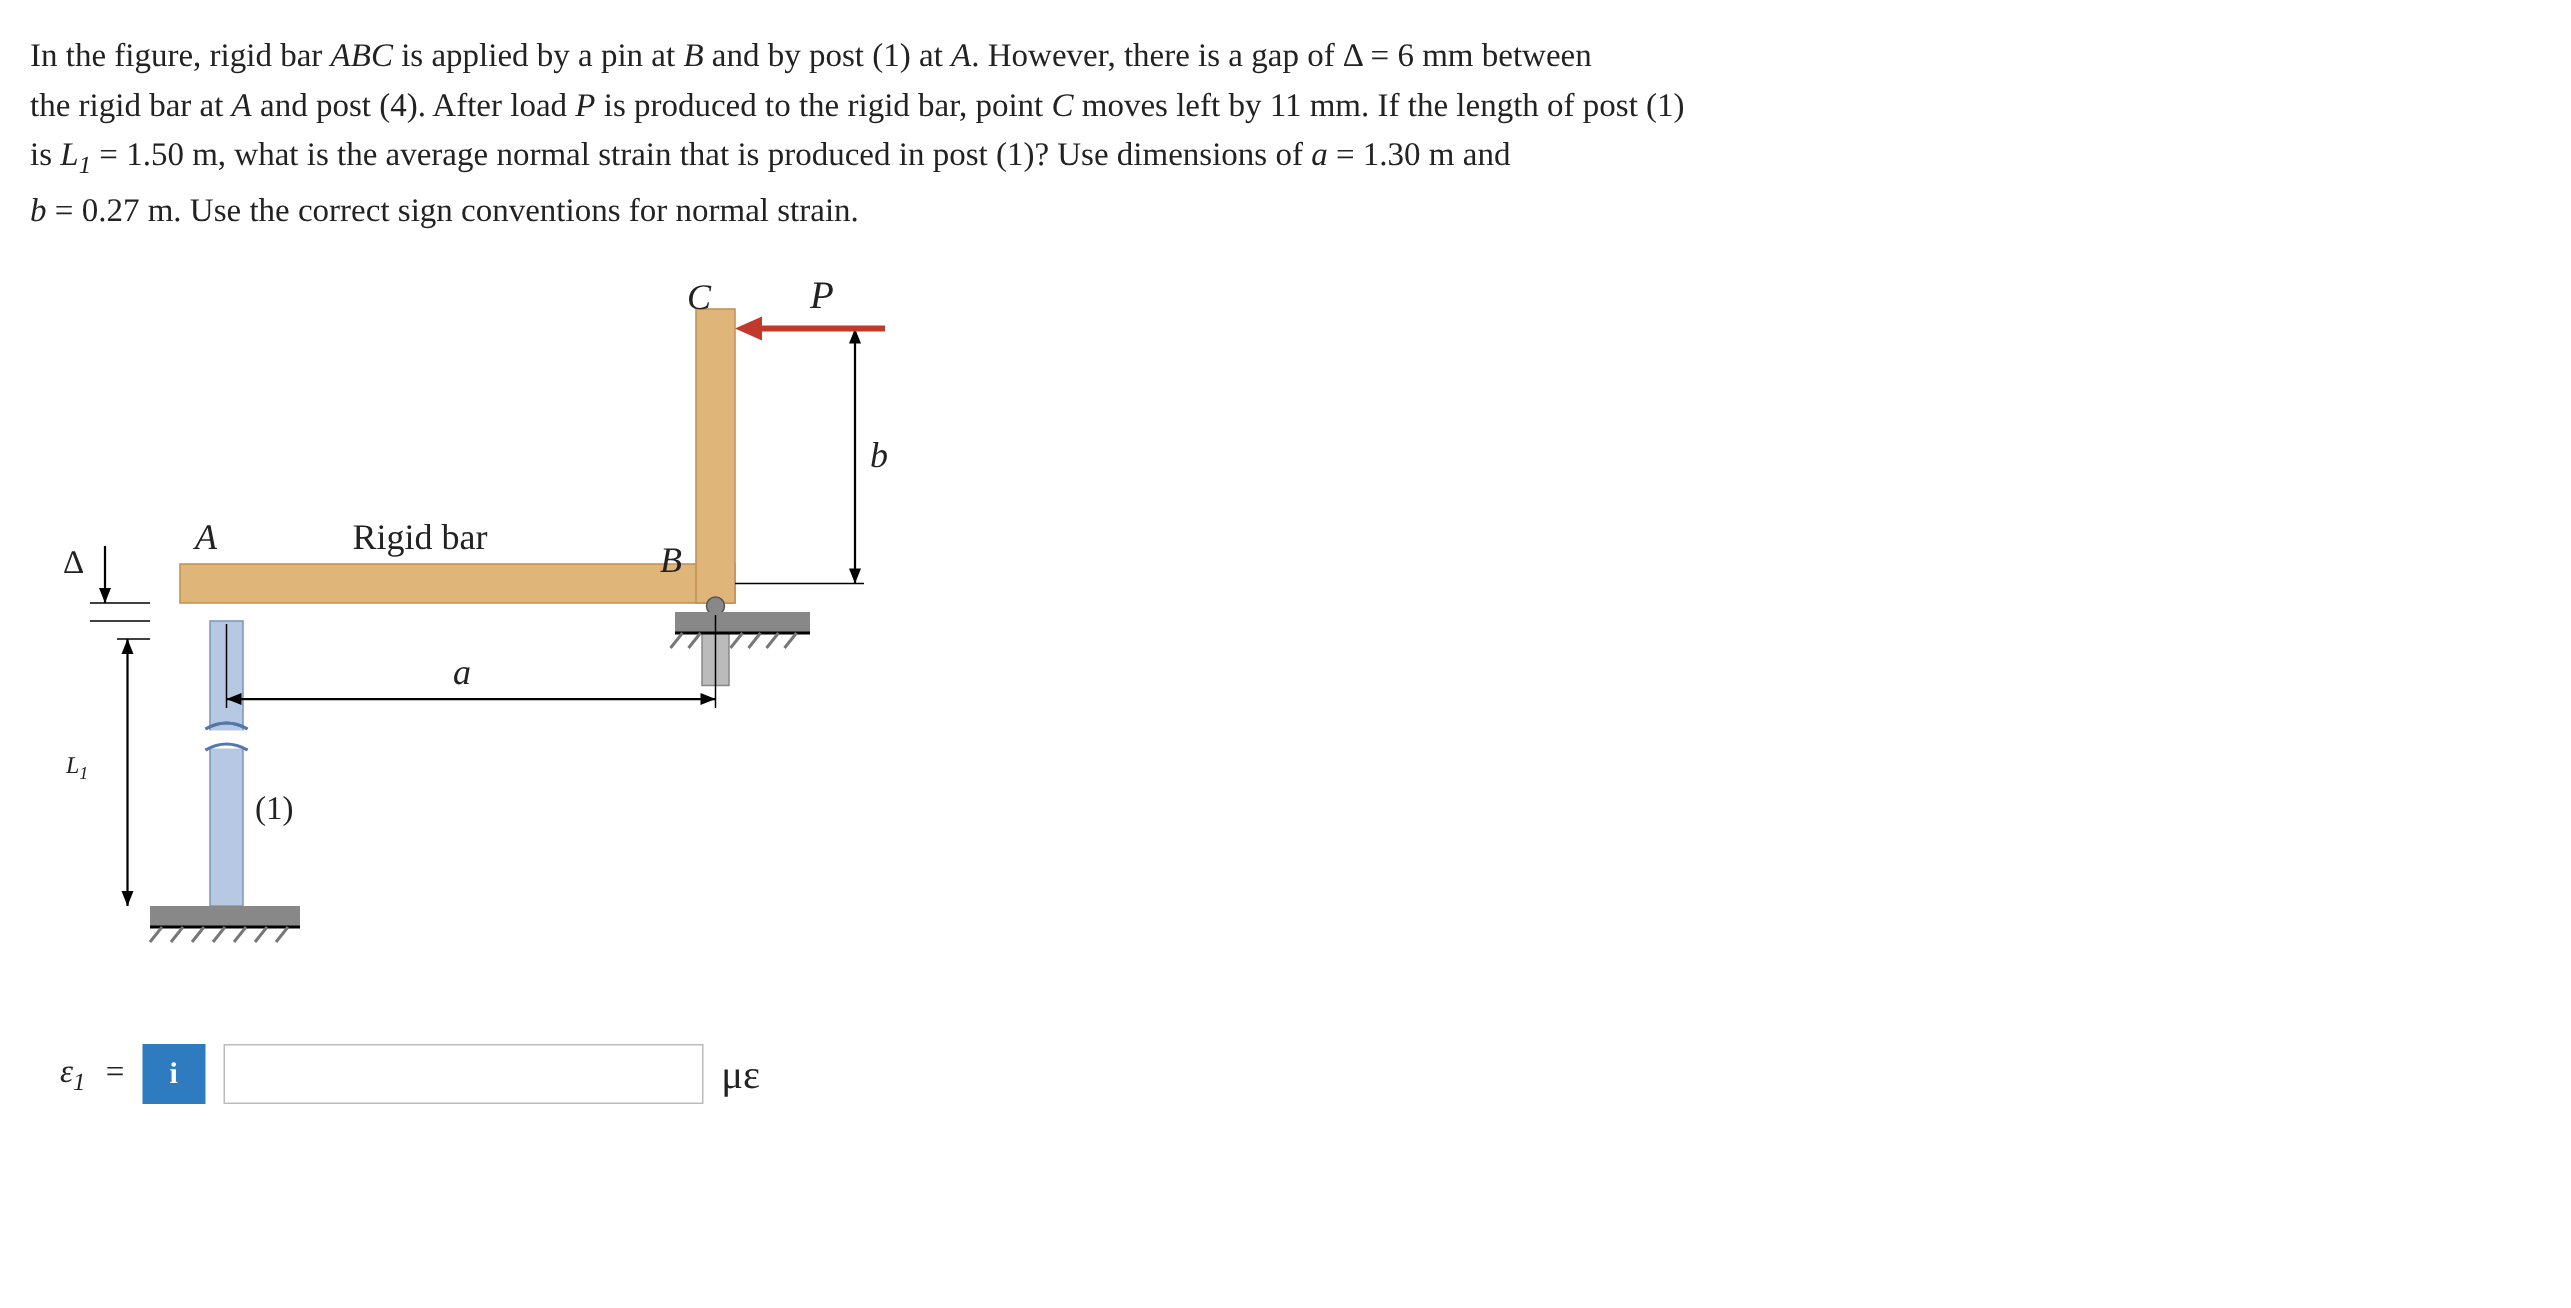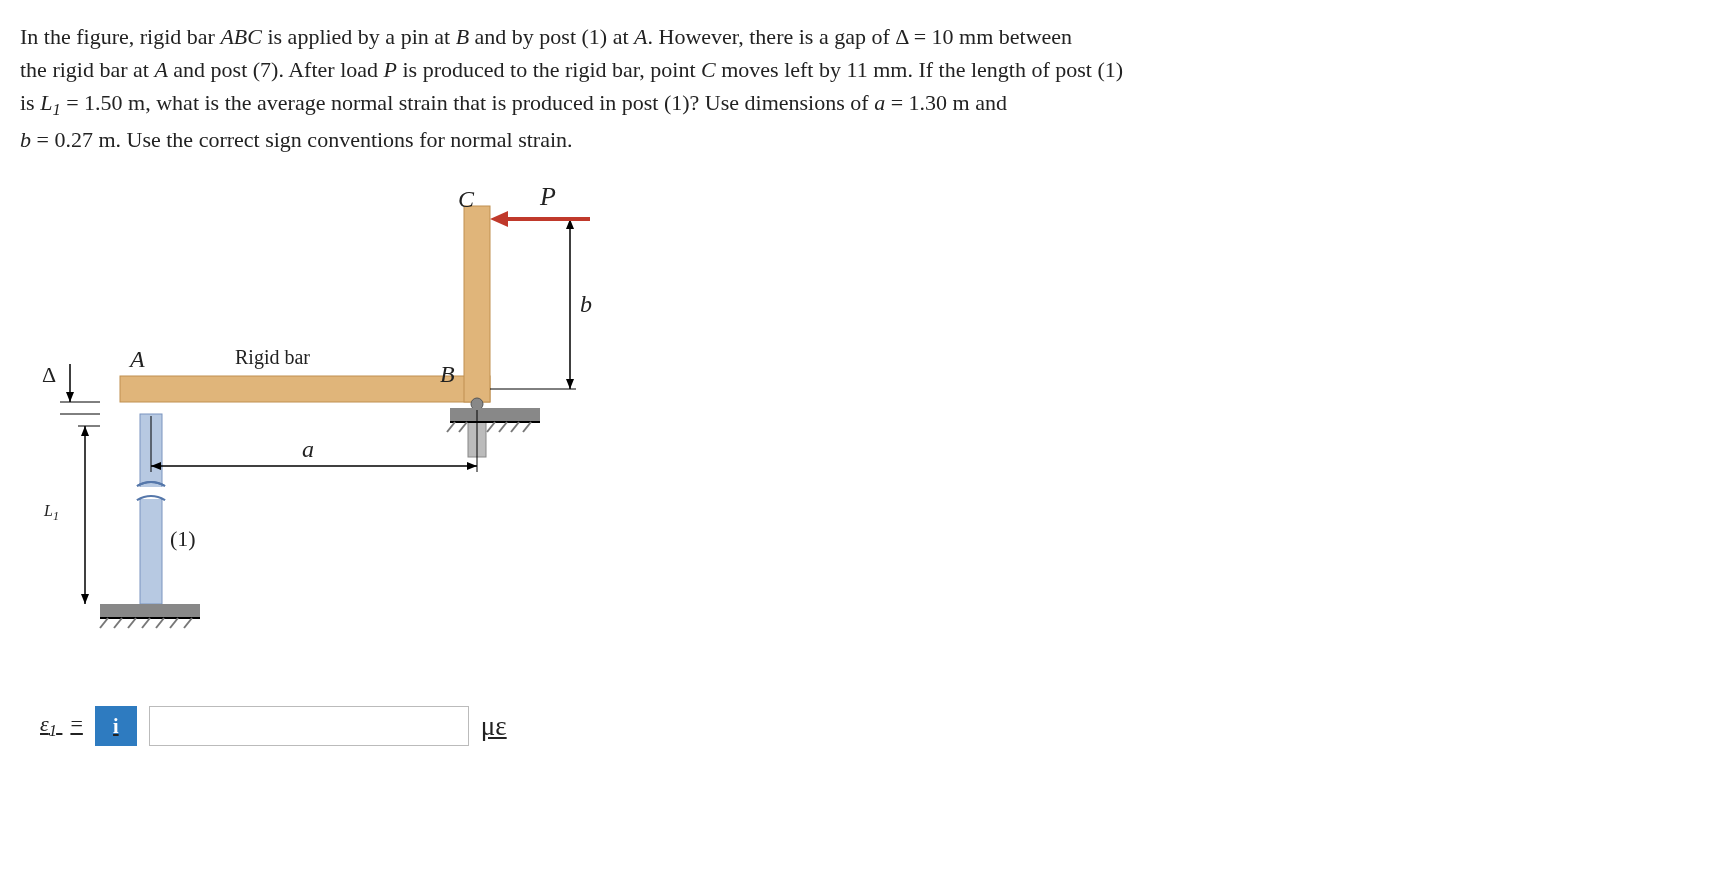--- a/index.html
+++ b/index.html
@@ -26,23 +26,22 @@
   .figure-wrap {
     position: relative;
     width: 600px;
     height: 480px;
     margin-left: 10px;
   }
   .answer-row {
     display: flex;
     align-items: center;
     gap: 12px;
-    margin-top: 40px;
+    margin-top: 30px;
     margin-left: 20px;
-    text-decoration: underline;
   }
   .answer-label {
     font-style: italic;
     font-size: 22px;
   }
   .info-btn {
     width: 42px;
     height: 40px;
     background: #2e7bc0;
     color: #fff;
@@ -65,23 +64,23 @@
   }
   .unit {
     font-size: 27px;
     text-align: center;
   }
 </style>
 </head>
 <body>
 
 <div class="problem-text">
-  <span>In the figure, rigid bar </span><span class="italic">ABC</span><span> is applied by a pin at </span><span class="italic">B</span><span> and by post (1) at </span><span class="italic">A</span><span>. However, there is a gap of Δ = </span><span>10 mm</span><span> between</span>
+  <span>In the figure, rigid bar </span><span class="italic">ABC</span><span> is applied by a pin at </span><span class="italic">B</span><span> and by post (1) at </span><span class="italic">A</span><span>. However, there is a gap of Δ = </span><span>6 mm</span><span> between</span>
   <br>
-  <span>the rigid bar at </span><span class="italic">A</span><span> and post (7). After load </span><span class="italic">P</span><span> is produced to the rigid bar, point </span><span class="italic">C</span><span> moves left by </span><span>11 mm</span><span>. If the length of post (1)</span>
+  <span>the rigid bar at </span><span class="italic">A</span><span> and post (4). After load </span><span class="italic">P</span><span> is produced to the rigid bar, point </span><span class="italic">C</span><span> moves left by </span><span>11 mm</span><span>. If the length of post (1)</span>
   <br>
   <span>is </span><span class="italic"><span>L</span><span class="sub">1</span></span><span> = </span><span>1.50 m</span><span>, what is the average normal strain that is produced in post (1)? Use dimensions of </span><span class="italic">a</span><span> = </span><span>1.30 m</span><span> and</span>
   <br>
   <span class="italic">b</span><span> = </span><span>0.27 m</span><span>. Use the correct sign conventions for normal strain.</span>
 </div>
 
 <div class="figure-wrap">
   <svg width="600" height="480" viewBox="0 0 600 480">
 
     <rect x="90" y="190" width="370" height="26" fill="#e0b57a" stroke="#c09050" stroke-width="1"></rect>
@@ -147,21 +146,21 @@
 
     <line x1="560" y1="33" x2="466" y2="33" stroke="#c0392b" stroke-width="4"></line>
     <polygon points="460,33 478,25 478,41" fill="#c0392b"></polygon>
   </svg>
 
   
   <div style="position:absolute; left:428px; top:0px; font-style:italic; font-size:24px;">C</div>
   <div style="position:absolute; left:510px; top:-4px; font-style:italic; font-size:26px;">P</div>
   <div style="position:absolute; left:550px; top:105px; font-style:italic; font-size:24px;">b</div>
   <div style="position:absolute; left:100px; top:160px; font-style:italic; font-size:24px;">A</div>
-  <div style="position:absolute; left:205px; top:160px; font-size:20px;">Rigid bar</div>
+  <div style="position:absolute; left:205px; top:160px; font-size:24px;">Rigid bar</div>
   <div style="position:absolute; left:410px; top:175px; font-style:italic; font-size:24px;">B</div>
   <div style="position:absolute; left:12px; top:176px; font-size:22px;">Δ</div>
   <div style="position:absolute; left:272px; top:250px; font-style:italic; font-size:24px;">a</div>
   <div style="position:absolute; left:14px; top:316px; font-style:italic; font-size:16px;"><span>L</span><span class="sub">1</span></div>
   <div style="position:absolute; left:140px; top:340px; font-size:22px;">(1)</div>
 </div>
 
 <div class="answer-row">
   <span class="answer-label">
     <span>ε</span><span class="sub">1</span>

